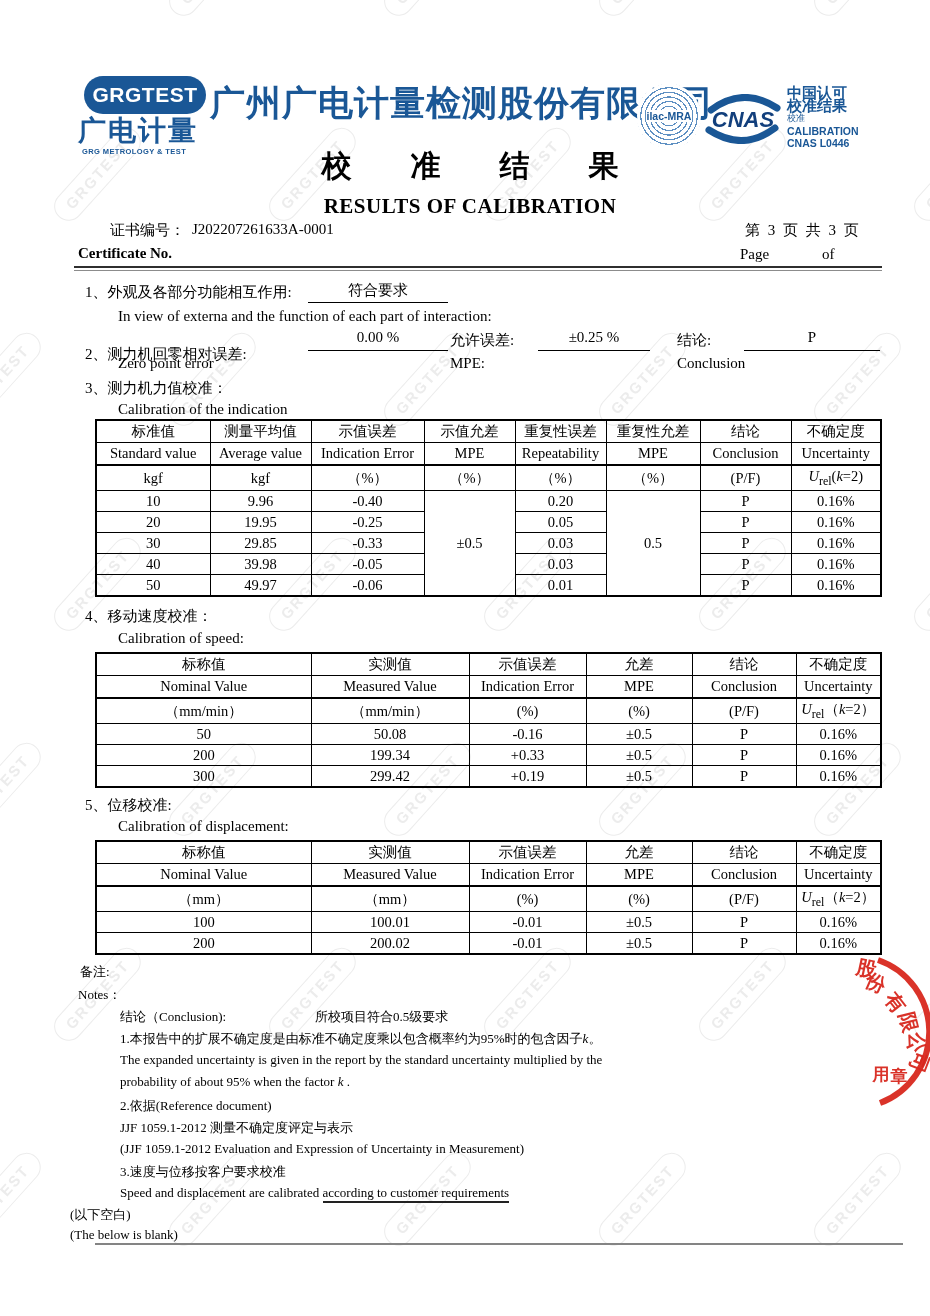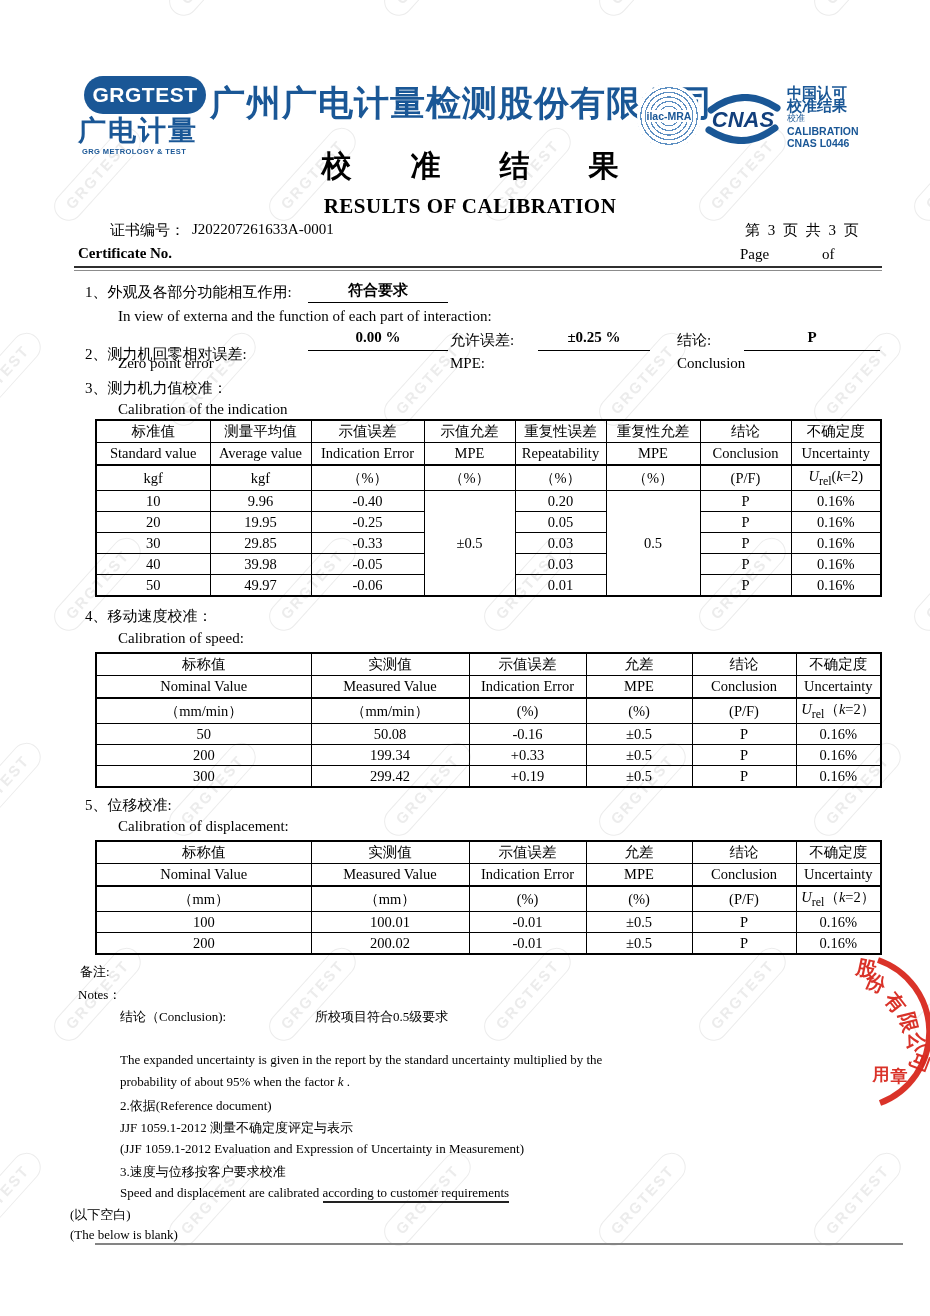--- a/index.html
+++ b/index.html
@@ -55,21 +55,21 @@
   .title-wrap{left:70px; top:146px; width:800px; text-align:center;}
   .title-cn{font-size:30px; font-weight:bold; letter-spacing:59px; padding-left:59px; white-space:nowrap;}
   .title-en{margin-top:7px; font-size:21px; font-weight:bold; letter-spacing:0.5px;}
   
   .f15{font-size:15px; white-space:nowrap;}
   .bold{font-weight:bold;}
   .rule-top{left:74px; top:266px; width:808px; height:2px;
     border-top:2.5px solid #2f2f2f; border-bottom:1px solid #8c8c8c;}
   .rule-bottom{left:95px; top:1243px; width:808px; height:0;
     border-top:2px solid #848484;}
-  .uline{border-bottom:1.5px solid #000; text-align:center; height:21px;font-weight:bold;}
+  .uline{border-bottom:1.5px solid #000; text-align:center; height:21px;}
   
   table.tbl{
     position:absolute; border-collapse:collapse; table-layout:fixed;
     font-size:14.5px; text-align:center; background:transparent;
   }
   table.tbl td{border:1px solid #000; padding:0 2px; overflow:hidden; white-space:nowrap;}
   table.tbl{border:2.5px solid #000;}
   tr.hr1 td{height:21px; border-bottom:1.5px solid #000;}
   tr.hr2 td{height:21px; border-bottom:2.5px solid #000;}
   tr.hr3 td{height:24px;}
@@ -382,20 +382,21 @@
       <td>P</td>
       <td>0.16%</td>
     </tr>
   </tbody>
     </table>
 
   <div class="abs note-line" style="left:80px; top:963px;">备注:</div>
   <div class="abs note-line" style="left:78px; top:986px;">Notes：</div>
   <div class="abs note-line" style="left:120px; top:1008px;">结论（Conclusion):</div>
   <div class="abs note-line" style="left:315px; top:1008px;">所校项目符合0.5级要求</div>
+  <div class="abs note-line" style="left:120px; top:1030px;"><span>1.本报告中的扩展不确定度是由标准不确定度乘以包含概率约为95%时的包含因子</span><i>k</i><span>。</span></div>
   <div class="abs note-line" style="left:120px; top:1052px;">The expanded uncertainty is given in the report by the standard uncertainty multiplied by the</div>
   <div class="abs note-line" style="left:120px; top:1074px;"><span>probability of about 95% when the factor </span><i>k</i><span> .</span></div>
   <div class="abs note-line" style="left:120px; top:1097px;">2.依据(Reference document)</div>
   <div class="abs note-line" style="left:120px; top:1119px;">JJF 1059.1-2012 测量不确定度评定与表示</div>
   <div class="abs note-line" style="left:120px; top:1141px;">(JJF 1059.1-2012 Evaluation and Expression of Uncertainty in Measurement)</div>
   <div class="abs note-line" style="left:120px; top:1163px;">3.速度与位移按客户要求校准</div>
   <div class="abs note-line" style="left:120px; top:1185px;"><span>Speed and displacement are calibrated </span><span class="u2">according to customer requirements</span></div>
   <div class="abs note-line center-wrap" style="top:1206px;">(以下空白)</div>
   <div class="abs note-line center-wrap" style="top:1227px;">(The below is blank)</div>
   <div class="abs rule-bottom"></div>

